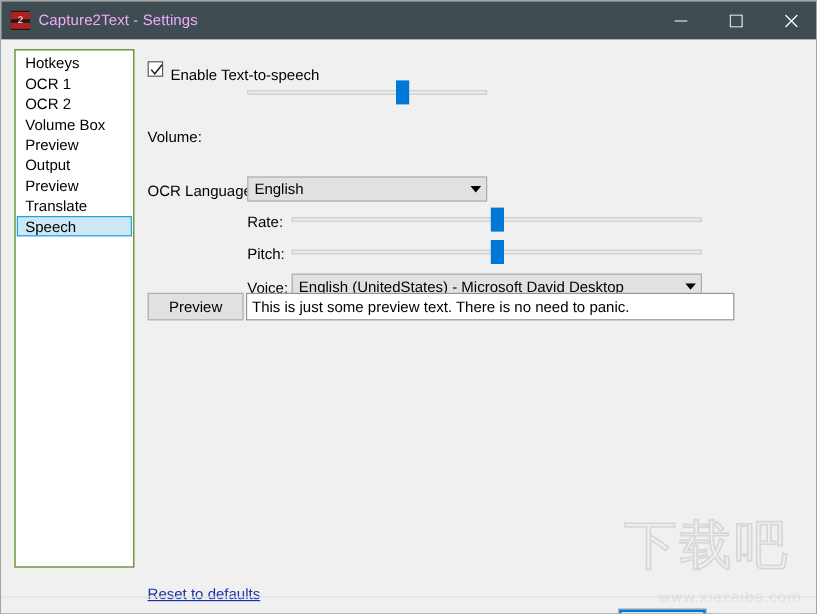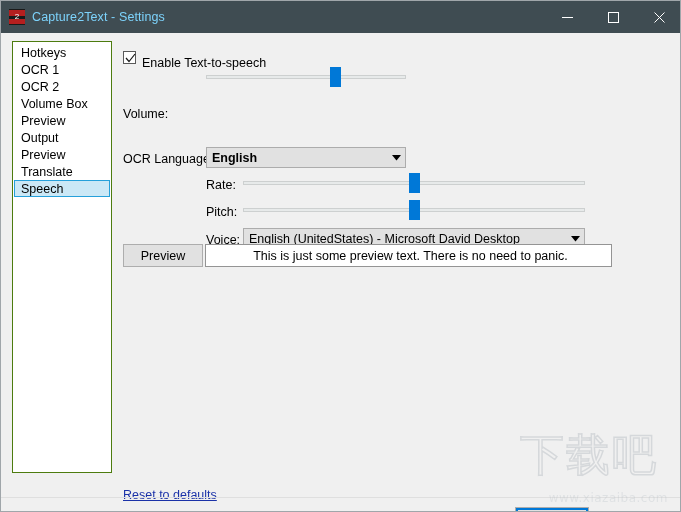--- a/index.html
+++ b/index.html
@@ -57,21 +57,21 @@
     left: 0; top: 3px;
     width: 16px;
     text-align: center;
     font-size: 8px;
     line-height: 9px;
     color: #ffffff;
     font-family: "Liberation Sans", sans-serif;
     z-index: 2;
   }
   .title-text {
-    color: #7dd3fc;
+    color: #f0abfc;
     font-size: 12.5px;
     letter-spacing: 0.1px;
     white-space: nowrap;
   }
   .win-controls {
     position: absolute;
     right: 0; top: 0;
     height: 32px;
     display: flex;
   }
@@ -386,21 +386,21 @@
         <div class="check-label">Enable Text-to-speech</div>
       </div>
 
       <div class="fld-label" style="left:4px; top:41px;margin-top:33px;">Volume:</div>
       <div class="slider" style="left:87px; top:34px; width:200px;">
         <div class="track"></div>
         <div class="thumb" style="left:124px;"></div>
       </div>
 
       <div class="fld-label" style="left:4px; top:119px;">OCR Language:</div>
-      <div class="combo" style="left:87px; top:114px; width:200px; height:21px;font-weight:bold;">
+      <div class="combo" style="left:87px; top:114px; width:200px; height:21px;">
         <div class="combo-text">English</div>
         <div class="combo-arrow">
           <svg width="9" height="6" viewBox="0 0 9 6">
               <path d="M0 0 L9 0 L4.5 5.5 Z" fill="#000000"></path>
             </svg>
         </div>
       </div>
 
       <div class="fld-label" style="left:87px; top:145px;">Rate:</div>
       <div class="slider" style="left:124px; top:140px; width:342px;">
@@ -420,21 +420,21 @@
         <div class="combo-arrow">
           <svg width="9" height="6" viewBox="0 0 9 6">
               <path d="M0 0 L9 0 L4.5 5.5 Z" fill="#000000"></path>
             </svg>
         </div>
       </div>
 
       <div class="btn" style="left:4px; top:211px; width:80px; height:23px;">
         <span>Preview</span>
       </div>
-      <div class="textfield" style="left:86px; top:211px; width:407px; height:23px;justify-content:center;">
+      <div class="textfield" style="left:86px; top:211px; width:407px; height:23px;">
         <span>This is just some preview text. There is no need to panic.</span>
       </div>
 
     </div>
 
     <div class="reset-link">Reset to defaults</div>
 
     <div class="footer-sep"></div>
     <div class="ok-btn">
       <span>OK</span>

